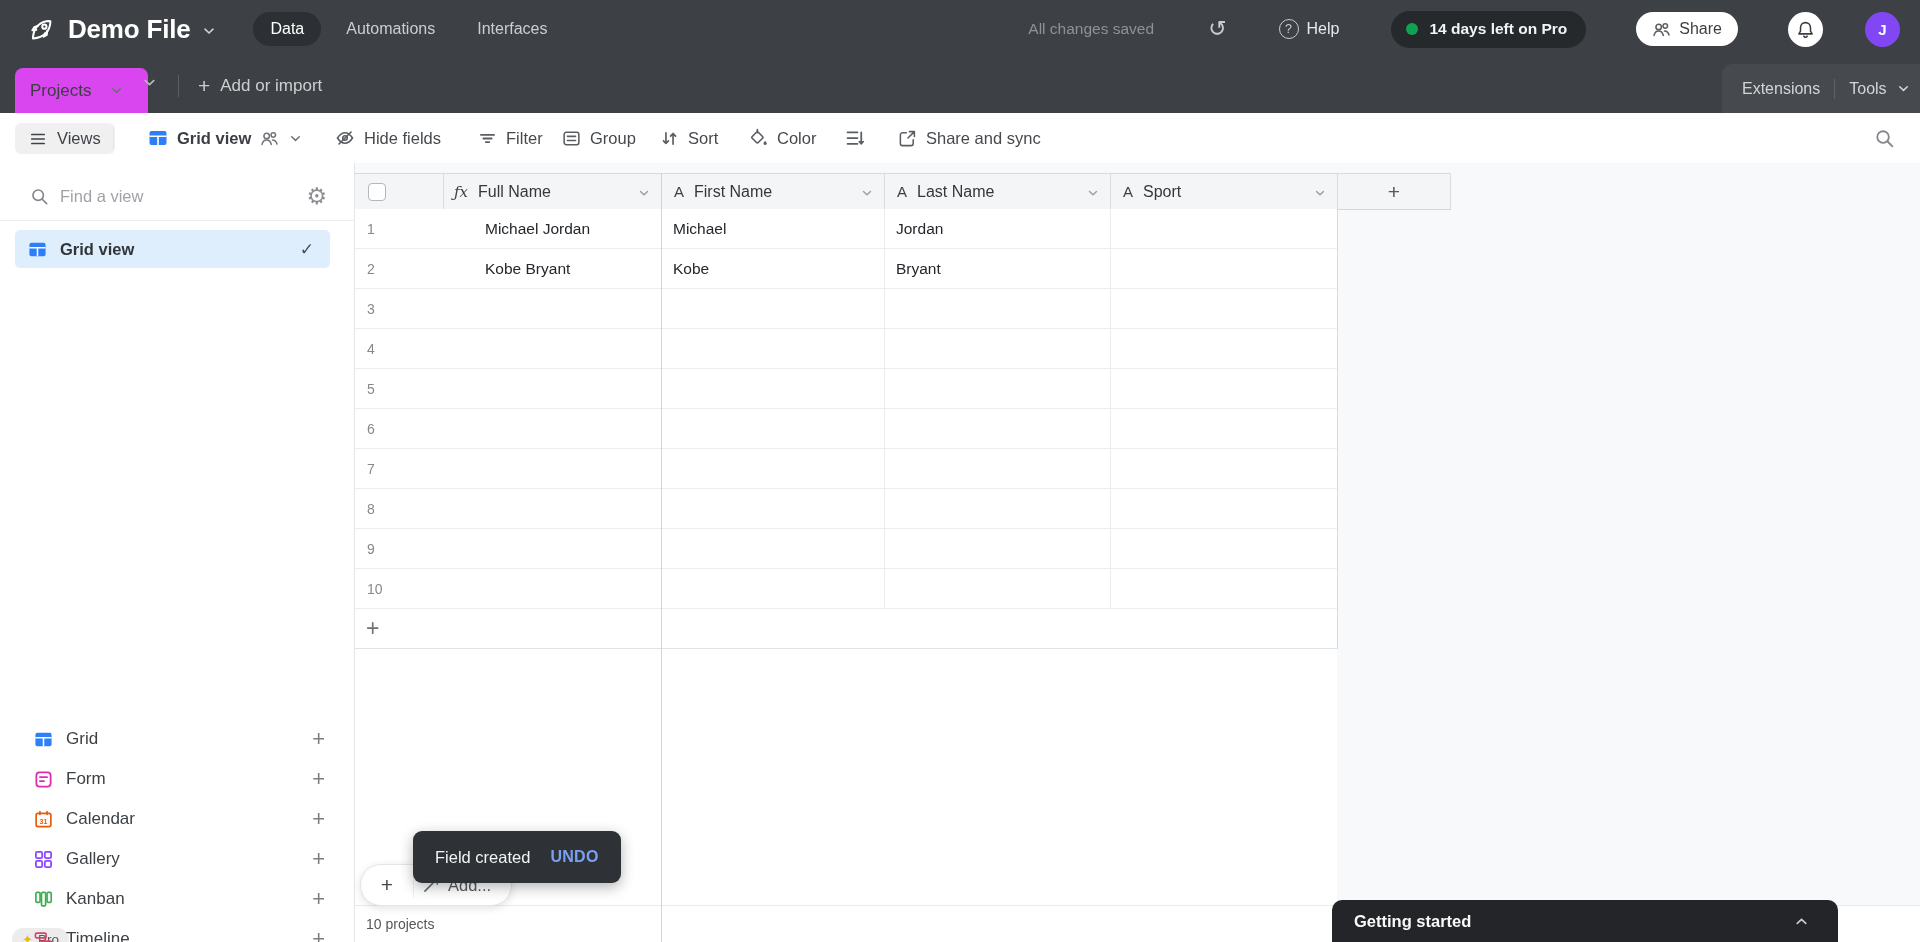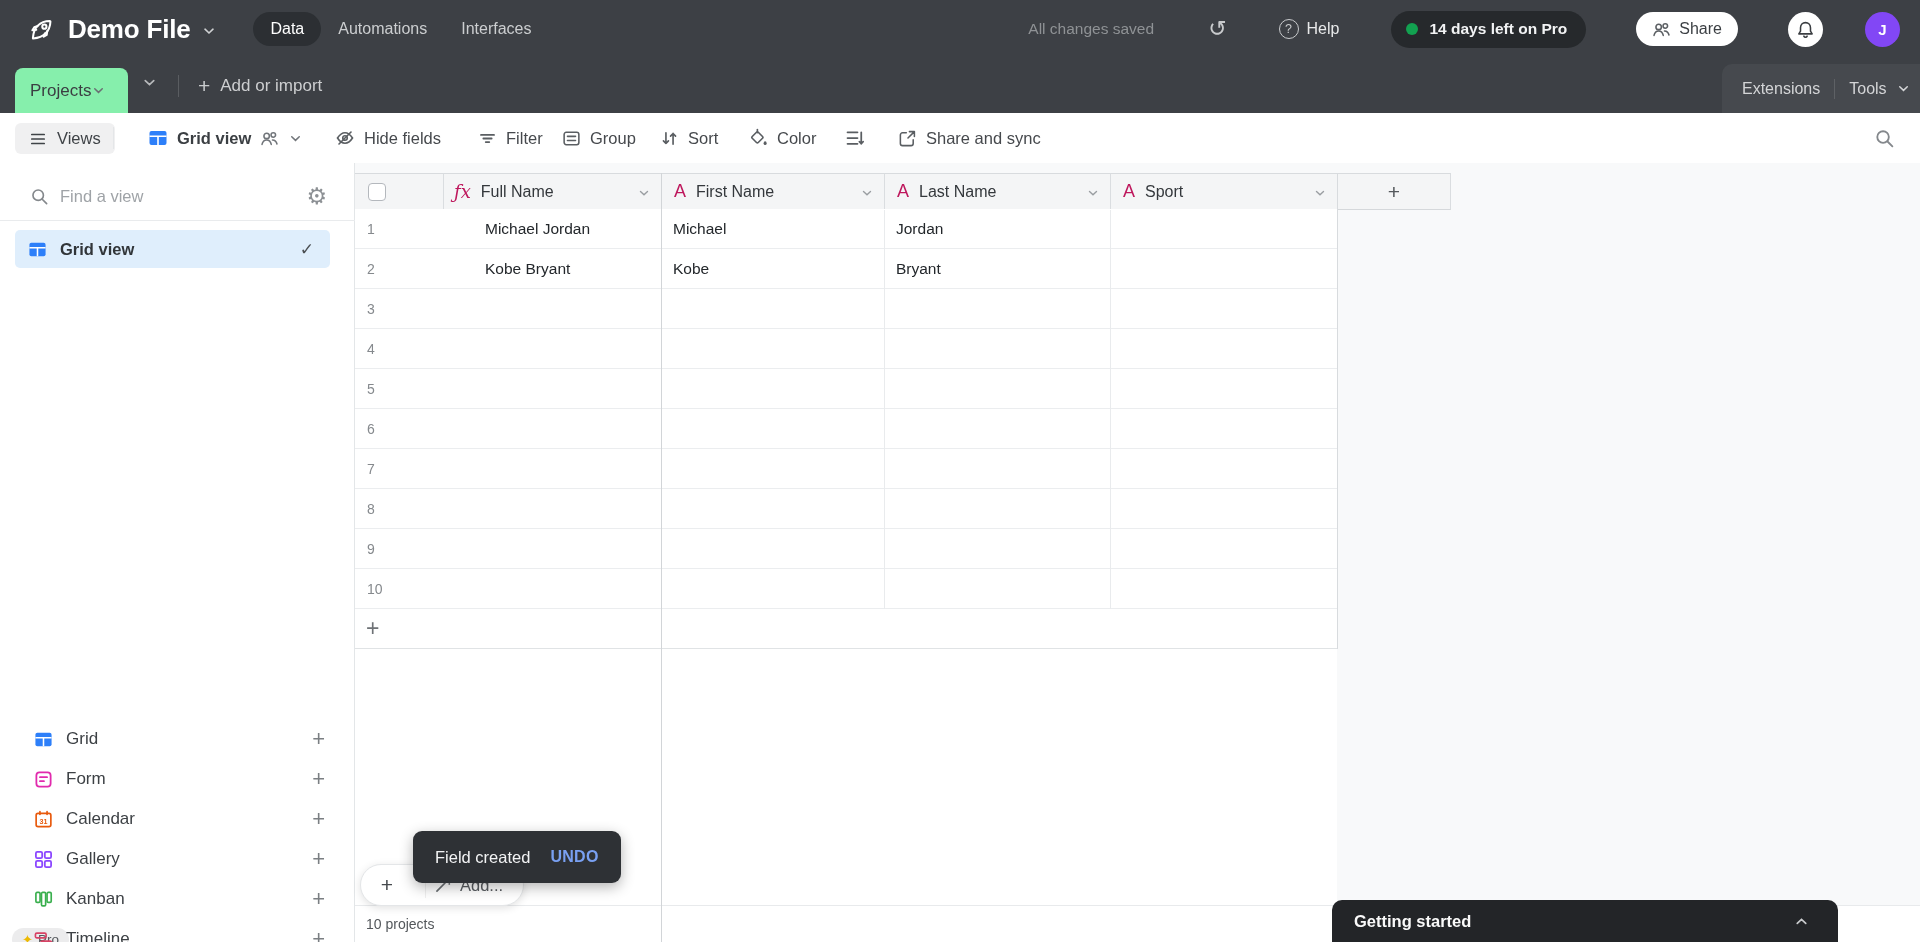--- a/index.html
+++ b/index.html
@@ -7,21 +7,21 @@
   body { font-family:"Liberation Sans","DejaVu Sans",sans-serif; background:#f8f9fa; }
   .app { position:relative; width:1920px; height:942px; overflow:hidden; }
 
   
   .topbar { position:absolute; left:0; top:0; width:1920px; height:58px; background:#3d4045;
             display:flex; align-items:center; }
   .brand { display:flex; align-items:center; margin-left:28px; }
   .rocket { width:27px; height:27px; }
   .app-title { color:#fff; font-size:26px; font-weight:bold; margin-left:13px; letter-spacing:-0.2px; }
   .title-chev { margin-left:11px; margin-top:4px; }
-  .top-nav { display:flex; align-items:flex-start; margin-left:36px; }
+  .top-nav { display:flex; align-items:flex-start; margin-left:36px; gap:8px; }
   .top-tab { color:#ccced0; font-size:16px; padding:8px 17px; border-radius:19px; cursor:pointer; }
   .top-tab.active { background:#2c2f33; color:#fff; }
   .top-right { margin-left:auto; display:flex; align-items:center; margin-right:20px;gap:26px; }
   .status-text { color:#8f9295; font-size:15.5px; margin-right:28px; }
   .hist { font-size:22px; color:#c9cbcd; margin-right:26px; line-height:1; }
   .help { display:flex; align-items:center; gap:8px; margin-right:26px; color:#e8e9ea; font-size:16px; }
   .qmark { width:20px; height:20px; border:1.5px solid #c9cbcd; border-radius:50%; color:#c9cbcd;
            font-size:12.5px; display:flex; align-items:center; justify-content:center; }
   .trial-pill { height:37px; background:#26292c; border-radius:19px; display:flex; align-items:center;
                 padding:0 19px 0 15px; gap:11px; margin-right:24px; }
@@ -29,21 +29,21 @@
   .trial-text { color:#f2f3f4; font-size:15.5px; font-weight:600; }
   .share-btn { height:34px; background:#fff; border-radius:17px; display:flex; align-items:center;
                padding:0 16px; gap:8px; margin-right:24px; color:#3b3f43; font-size:16px; }
   .bell-btn { width:35px; height:35px; border-radius:50%; background:#fff; display:flex;
               align-items:center; justify-content:center; margin-right:16px; }
   .avatar { width:35px; height:35px; border-radius:50%; color:#fff; font-size:15px; font-weight:600;
             display:flex; align-items:center; justify-content:center; }
 
   
   .tablebar { position:absolute; left:0; top:58px; width:1920px; height:55px; background:#3d4045; }
-  .table-tab { position:absolute; left:15px; bottom:0; width:113px; height:45px; background:#86efac;
+  .table-tab { position:absolute; left:15px; bottom:0; width:133px; height:45px; background:#d946ef;
                border-radius:8px 8px 0 0; display:flex; align-items:center; padding:0 24px 0 15px;
                justify-content:space-between; }
   .table-tab-label { font-size:17px; color:#3b3e42; }
   .tab-expand { position:absolute; left:141px; top:16px; }
   .tbar-divider { position:absolute; left:178px; top:17px; width:1px; height:22px; background:#5a5d61; }
   .add-import { position:absolute; left:198px; top:0; height:55px; display:flex; align-items:center;
                 gap:10px; color:#cdced0; font-size:17px; }
   .add-import .plus { font-size:21px; color:#c9cbcd; font-weight:300; }
   .tbar-right { position:absolute; right:0; top:6px; height:49px; width:198px; background:#46494e;
                 border-radius:10px 0 0 0; display:flex; align-items:center; padding-left:20px; }
@@ -88,21 +88,21 @@
   .pro-badge .spark { color:#edb902; font-size:13px; }
   .pro-badge .pro-text { font-size:13.5px; color:#55595d; }
 
   
   .main { position:absolute; left:355px; top:163px; width:1565px; height:779px; background:#f8f9fa;
           overflow:hidden; }
   .ghead { position:absolute; left:0; top:10px; height:37px; }
   .gh-cell { position:absolute; top:0; height:37px; background:#f4f5f6; border-top:1px solid #d8dbde;
              border-bottom:1px solid #d5d8db; border-left:1px solid #dadde0; display:flex; align-items:center; }
   .gh-cell.first { border-left:none; }
-  .gh-cell .tglyph { font-size:18px; color:#be185d; margin-left:12px;text-align:right; }
+  .gh-cell .tglyph { font-size:15px; color:#404040; margin-left:12px;text-align:right; }
   .gh-cell .tglyph.fx { font-style:italic; font-family:"DejaVu Serif",serif; margin-left:10px; }
   .gh-cell .cname { font-size:16px; color:#34383c; margin-left:10px; white-space:nowrap; }
   .gh-chev { position:absolute; right:10px; top:12px; color:#9a9ea2; display:flex; }
   .hd-checkbox { position:absolute; left:13px; top:9px; width:18px; height:18px; border:1.6px solid #b4b8bd;
                  border-radius:4px; background:#fff; }
   .gh-plus { justify-content:center; border-right:1px solid #dadde0; font-size:21px; color:#55595d; }
   .rows { position:absolute; left:0; top:46px; width:982px; }
   .grow { position:relative; width:982px; height:40px; background:#fff; border-bottom:1px solid #ebedef; }
   .grow .num { position:absolute; left:12px; top:0; line-height:40px; font-size:14px; color:#85898d; }
   .gcell { position:absolute; top:0; line-height:40px; font-size:15.5px; color:#23272b; white-space:nowrap; }
@@ -123,21 +123,21 @@
   .toast { position:absolute; left:413px; top:831px; height:52px; background:#2e3135; border-radius:9px;
            display:flex; align-items:center; padding:0 22px; gap:20px; z-index:10;
            box-shadow:0 4px 14px rgba(0,0,0,.3); }
   .toast .msg { color:#f2f3f4; font-size:16.5px; }
   .toast .undo { color:#79a0f2; font-size:16px; font-weight:700; letter-spacing:.3px; }
   .float-pill { position:absolute; left:360px; top:864px; height:42px; background:#fff; border-radius:21px;
                 border:1px solid #e4e6e8; box-shadow:0 2px 8px rgba(0,0,0,.12); display:flex;
                 align-items:center; z-index:4; }
   .fp-plus { width:52px; text-align:center; font-size:21px; font-weight:300; color:#45494d; }
   .fp-add { display:flex; align-items:center; gap:8px; padding:0 20px 0 8px; border-left:1px solid #efefef;
-            height:26px; color:#595d61; font-size:16.5px;margin-left:12px; }
+            height:26px; color:#595d61; font-size:16.5px; }
   .getting-started { position:absolute; left:1332px; top:900px; width:506px; height:42px; background:#232528;
                      border-radius:10px 10px 0 0; display:flex; align-items:center; z-index:5; }
   .gs-title { margin-left:22px; color:#fafafa; font-size:16.5px; font-weight:600; }
   .gs-chev { position:absolute; right:28px; display:flex; color:#c9cbcd; }
 
   svg { display:block; }
 </style>
 </head>
 <body>
 

